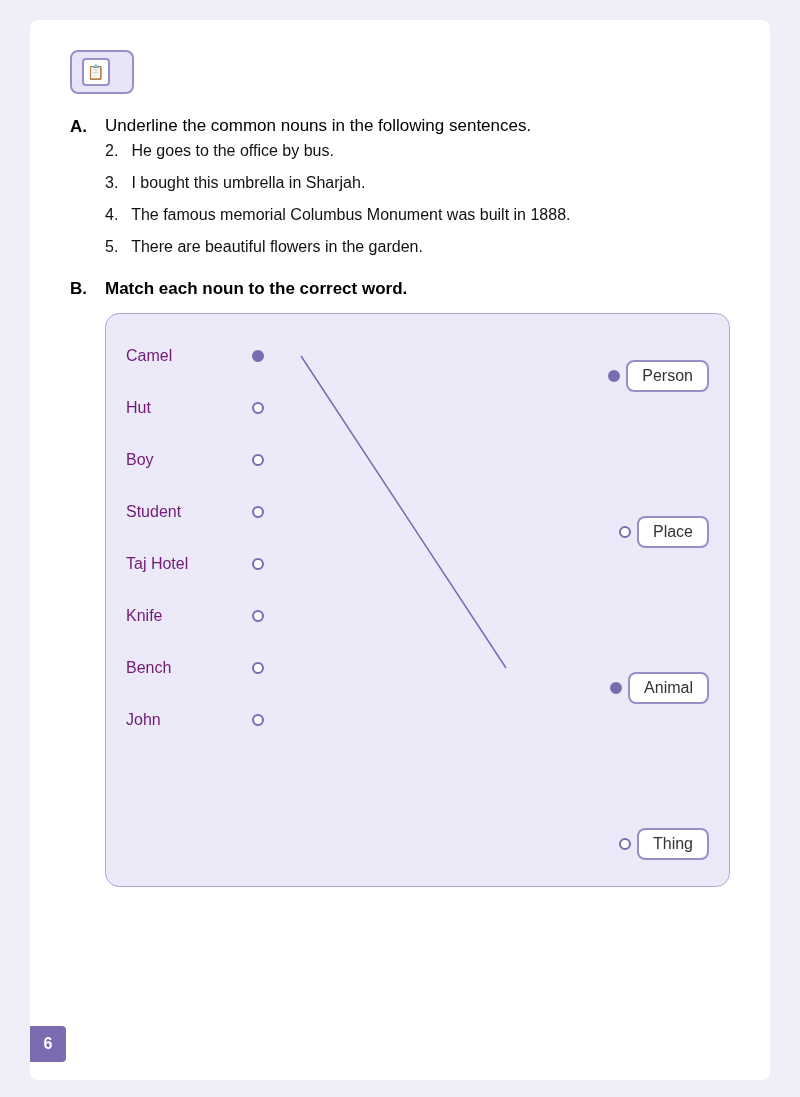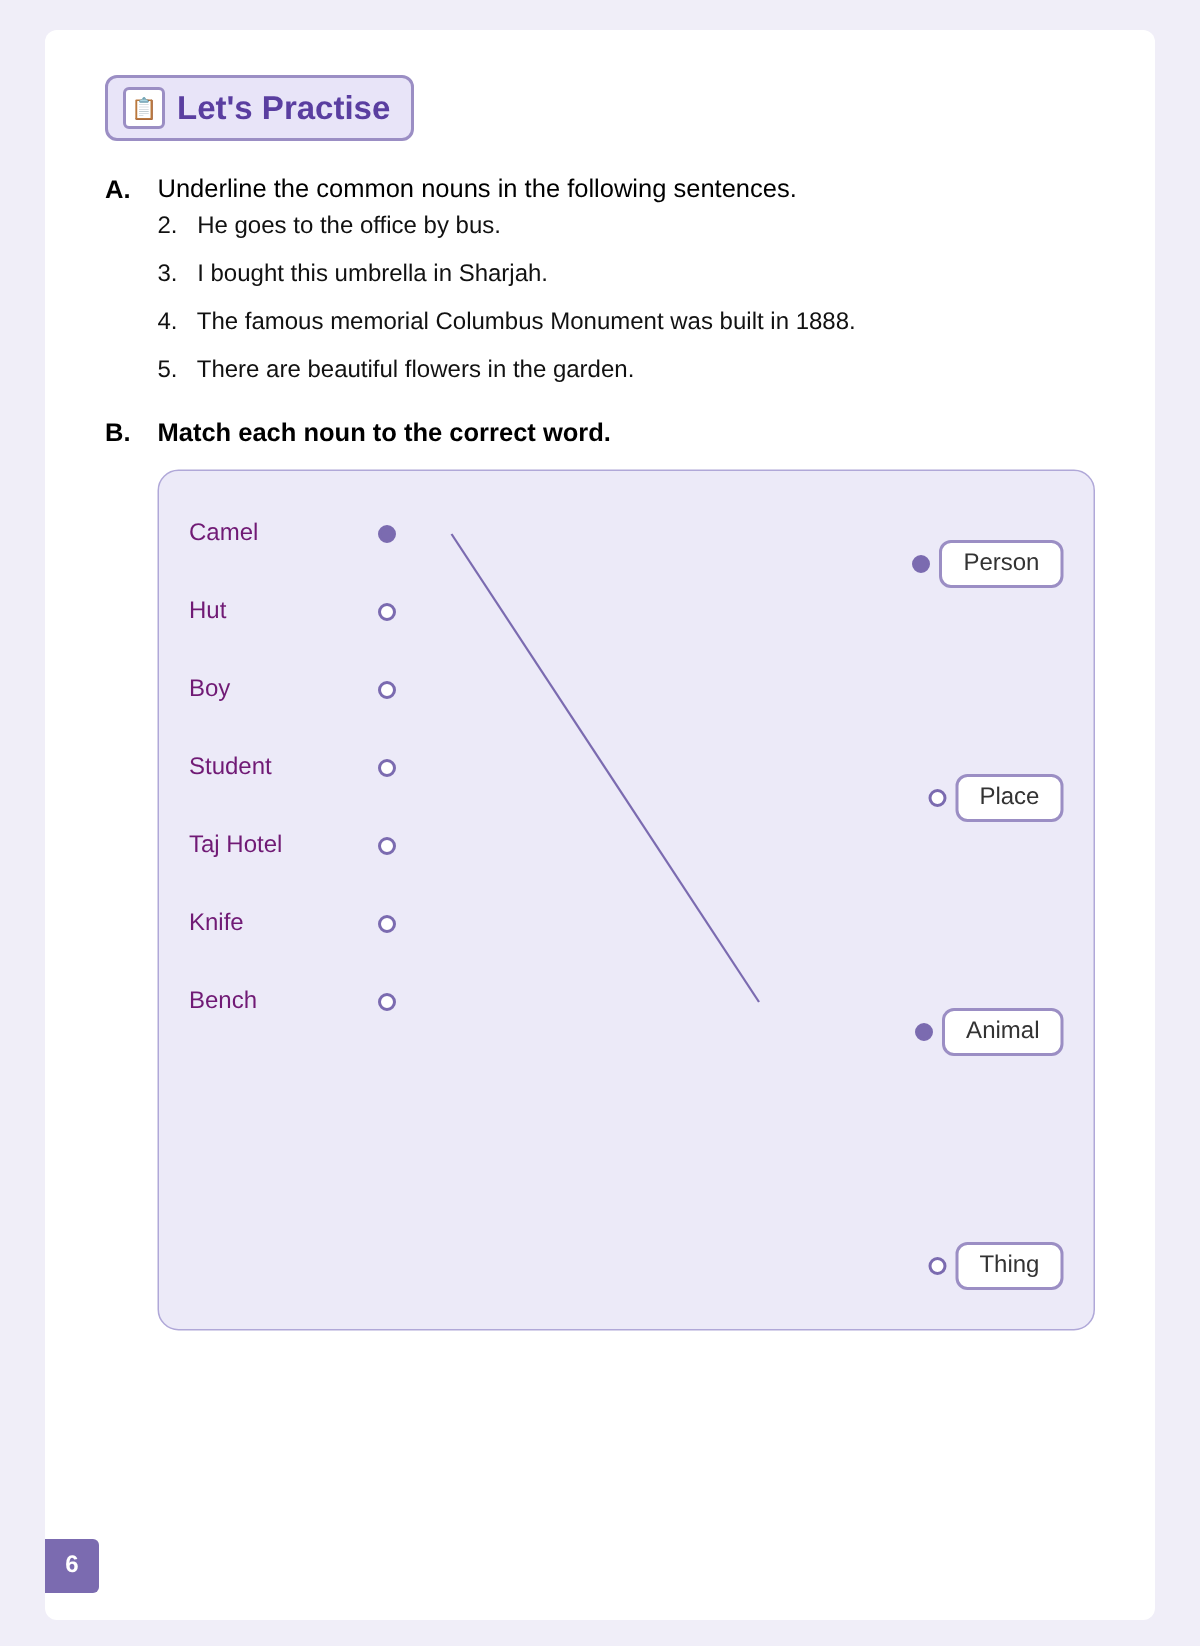--- a/index.html
+++ b/index.html
@@ -231,21 +231,20 @@
     }
   </style>
 </head>
 <body>
 
 <div class="page">
 
   
   <div class="header-box">
     <div class="header-icon">📋</div>
-    <span class="header-title">Let's Practise</span>
   </div>
 
   
   <div class="instruction-row">
     <span class="section-a-label">A.</span>
     <span class="section-a-instruction-text">Underline the common nouns in the following sentences.</span>
   </div>
 
   <div class="sentences-list">
     <div class="sentence-item">
@@ -308,20 +307,24 @@
           <span class="left-item-text">Knife</span>
           <span class="dot" id="dot-left-6"></span>
         </div>
 
         <div class="left-item">
           <span class="left-item-text">Bench</span>
           <span class="dot" id="dot-left-7"></span>
         </div>
 
 
+        <div class="left-item">
+          <span class="left-item-text">John</span>
+          <span class="dot" id="dot-left-9"></span>
+        </div>
       </div>
 
       <div class="right-col">
         <div class="right-item" style="margin-top: 20px;">
           <span class="right-dot right-dot-filled" id="dot-right-0"></span>
           <span class="category-box">Person</span>
         </div>
 
         <div style="height: 52px;"></div>
         <div style="height: 52px;"></div>

